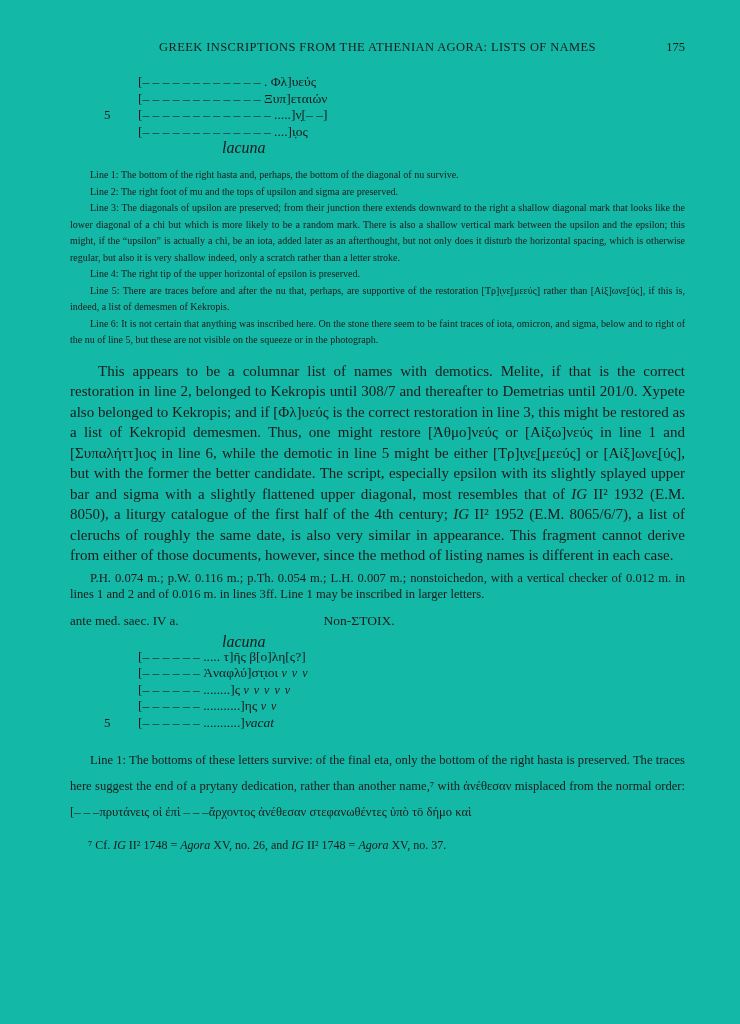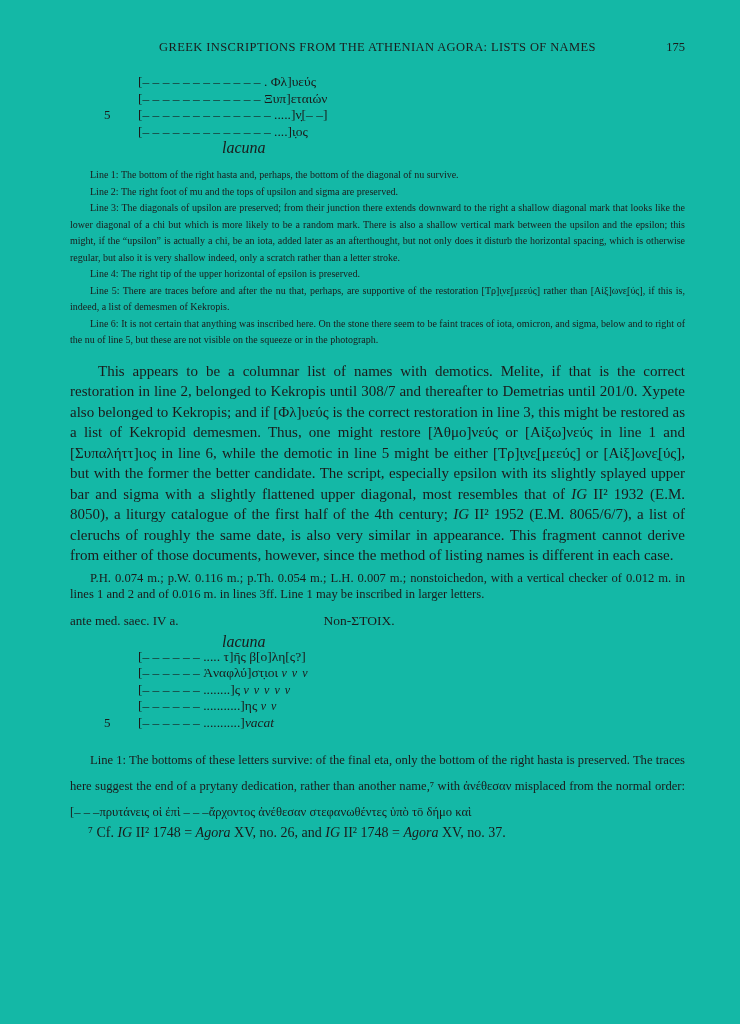--- a/index.html
+++ b/index.html
@@ -34,21 +34,21 @@
   .entry-num { font-weight:bold; }
   .measure-para { margin-top:4px; font-size:12.6px; line-height:16.5px; text-align:justify; text-indent:20px; }
   
   .dateline { margin-top:10px; position:relative; height:17px; font-size:13px; }
   .date-left { position:absolute; left:0; top:0; }
   .nonstoich { position:absolute; left:47%; transform:translateX(-50%); top:0; font-size:13.5px; }
   .inscription2 { margin-top:4px; }
   .commentary2 { margin-top:16px; font-size:12.6px; line-height:26px; text-align:justify; }
   .commentary2 p { text-indent:20px; }
   
-  .footnote { margin-top:0; font-size:14px; line-height:16.5px; text-indent:18px; }
+  .footnote { margin-top:12px; font-size:12px; line-height:16.5px; text-indent:18px; }
 </style>
 </head>
 <body>
 
 <div class="page">
 
   <div class="header">
     <span>GREEK INSCRIPTIONS FROM THE ATHENIAN AGORA: LISTS OF NAMES</span>
     <span class="header-page">175</span>
   </div>

